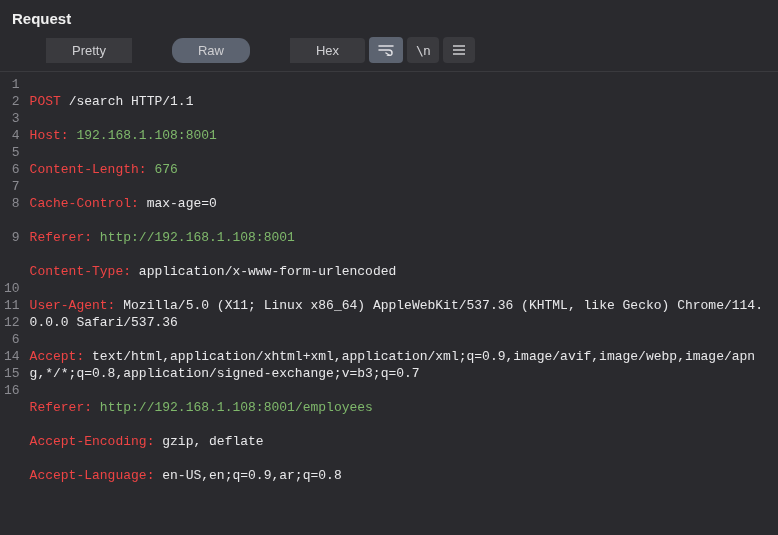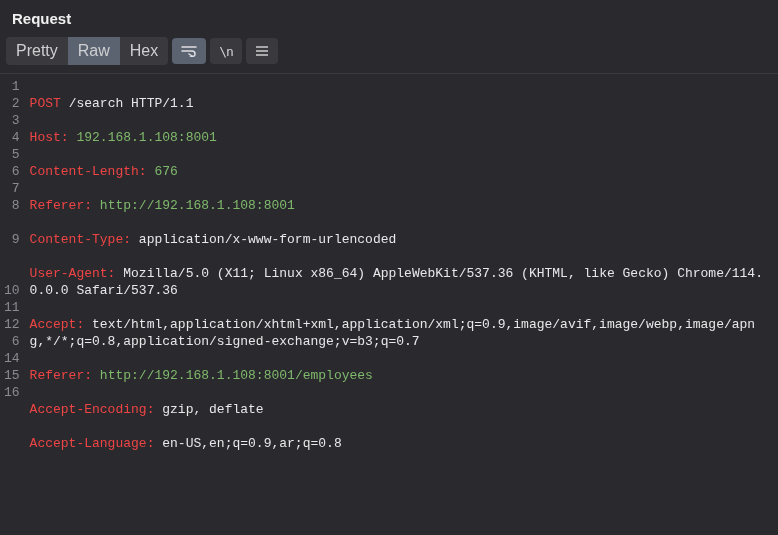--- a/index.html
+++ b/index.html
@@ -26,27 +26,29 @@
     padding: 4px 6px 8px 6px;
   }
   .seg {
     display: inline-flex;
     border-radius: 4px;
     overflow: hidden;
   }
   .tab-btn {
     background: #3a3a3e;
     color: #cfcfd2;
-    padding: 5px 10px;
-    font-size: 16px;
+    padding: 5px 26px;
+    font-size: 13px;
     cursor: pointer;
     border: none;
+    margin-left: 40px;
   }
   .tab-btn.active {
     background: #5c6370;
+    border-radius: 11px;
   }
   .icon-btn {
     background: #3a3a3e;
     color: #cfcfd2;
     padding: 5px 9px;
     margin-left: 4px;
     border-radius: 4px;
     cursor: pointer;
     font-size: 13px;
     display: inline-flex;
@@ -132,20 +134,21 @@
     <div>12</div>
     <div>6</div>
     <div>14</div>
     <div>15</div>
     <div>16</div>
   </div>
   <div class="code">
 <span class="row"><span class="k">POST</span><span> </span><span class="v">/search</span><span> </span><span class="v">HTTP/1.1</span></span>
 <span class="row"><span class="k">Host:</span><span> </span><span class="n">192.168.1.108:8001</span></span>
 <span class="row"><span class="k">Content-Length:</span><span> </span><span class="n">676</span></span>
+<span class="row"><span class="k">Cache-Control:</span><span> </span><span class="v">max-age=0</span></span>
 <span class="row"><span class="k">Referer:</span><span> </span><span class="n">http://192.168.1.108:8001</span></span>
 <span class="row"><span class="k">Content-Type:</span><span> </span><span class="v">application/x-www-form-urlencoded</span></span>
 <span class="row"><span class="k">User-Agent:</span><span> </span><span class="v">Mozilla/5.0 (X11; Linux x86_64) AppleWebKit/537.36 (KHTML, like Gecko) Chrome/114.0.0.0 Safari/537.36</span></span>
 <span class="row"><span class="k">Accept:</span><span> </span><span class="v">text/html,application/xhtml+xml,application/xml;q=0.9,image/avif,image/webp,image/apng,*/*;q=0.8,application/signed-exchange;v=b3;q=0.7</span></span>
 <span class="row"><span class="k">Referer:</span><span> </span><span class="n">http://192.168.1.108:8001/employees</span></span>
 <span class="row"><span class="k">Accept-Encoding:</span><span> </span><span class="v">gzip, deflate</span></span>
 <span class="row"><span class="k">Accept-Language:</span><span> </span><span class="v">en-US,en;q=0.9,ar;q=0.8</span></span>
 
 
 

